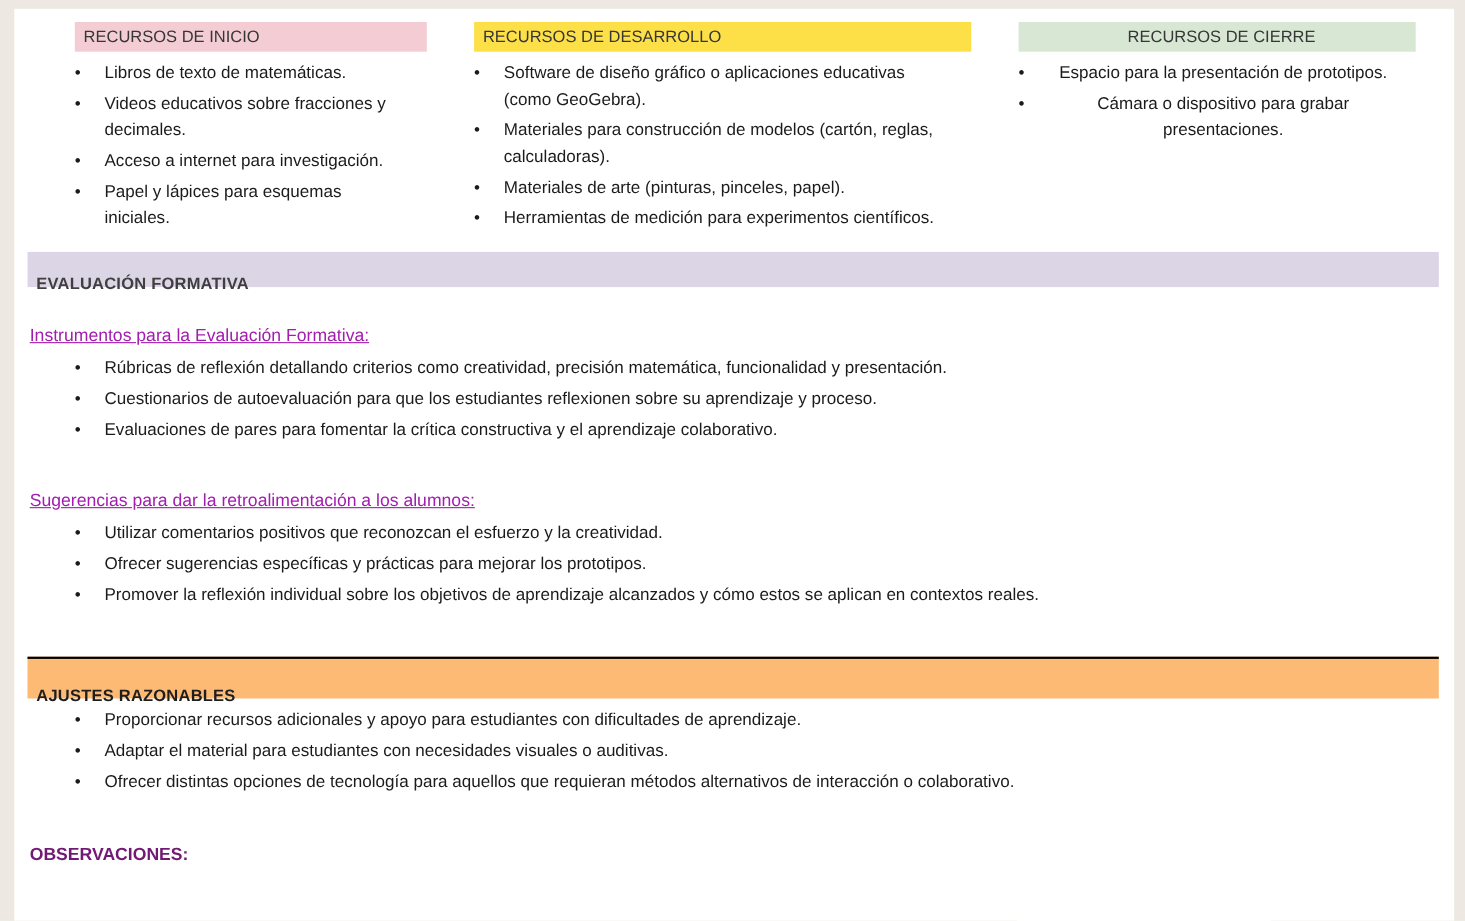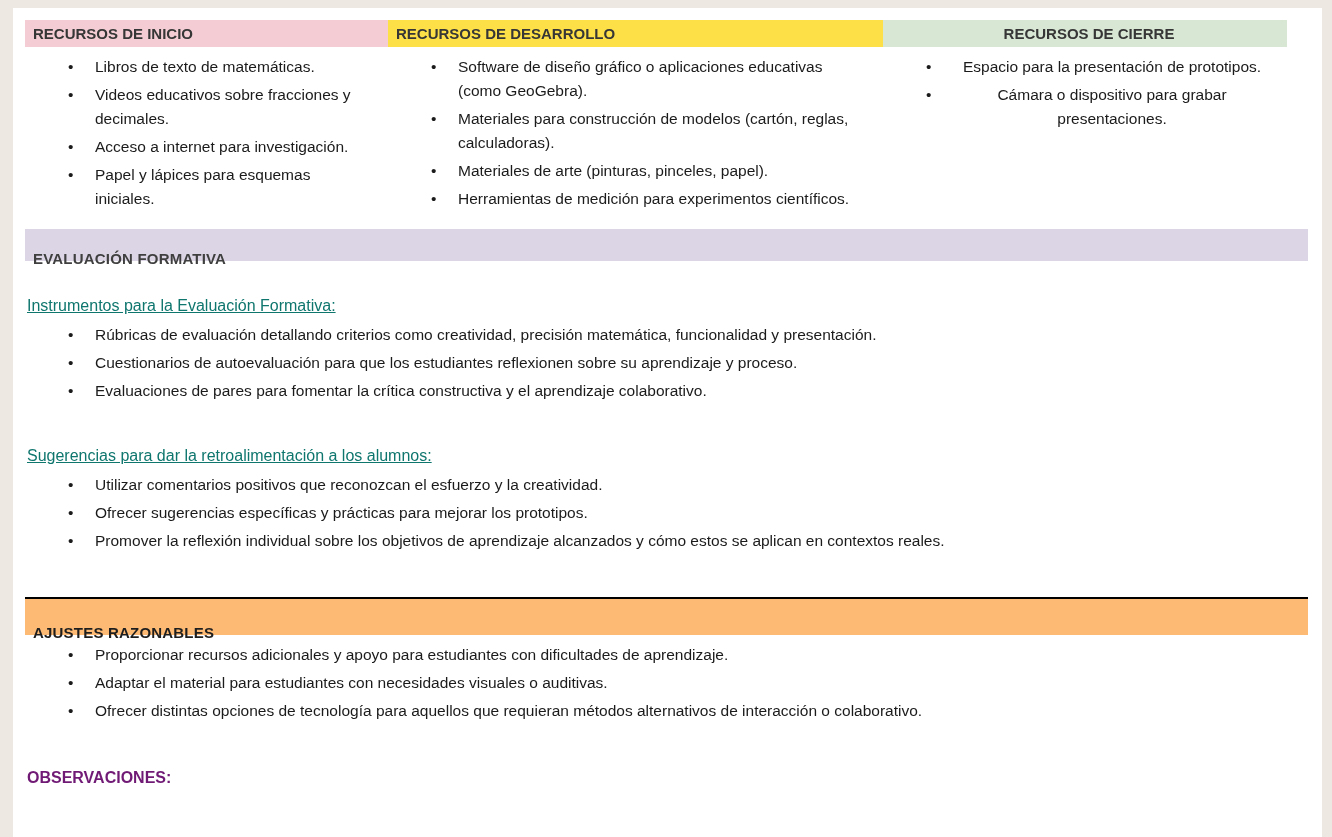--- a/index.html
+++ b/index.html
@@ -30,24 +30,25 @@
   }
   .res-col { box-sizing: border-box; }
   .res-col-0 { width: 363px; }
   .res-col-1 { width: 495px; }
   .res-col-2 { width: 404px; text-align: center; }
   .col-header {
     height: 27px;
     line-height: 27px;
     padding: 0 0 0 8px;
     font-size: 15px;
-    font-weight: bold;
+    font-weight: normal;
     color: #363636;
     white-space: nowrap;
     overflow: hidden;
+    margin-left: 43px;
   }
   .hdr-pink  { background: #f3cdd3; }
   .hdr-blue  { background: #fde047; }
   .hdr-green { background: #d7e7d3; }
   
   ul.bullets {
     margin: 8px 0 0 0;
     padding: 0 12px 0 0;
     list-style: none;
     font-size: 15.5px;
@@ -85,21 +86,21 @@
     background: #fdba74;
     border-top: 2px solid #000000;
     height: 38px;
     line-height: 36px;
     color: #1e1e1e;
   }
   
   .subheading {
     margin: 36px 0 0 2px;
     font-size: 16px;
-    color: #0f766e;
+    color: #a21caf;
     text-decoration: underline;
   }
   .subheading.second { margin-top: 44px; }
   .eval-list { margin-top: 14px; }
   .ajustes-list { margin-top: 36px; }
   
   .observaciones {
     margin: 46px 0 0 2px;
     font-size: 16px;
     font-weight: bold;
@@ -136,21 +137,21 @@
           <li>Espacio para la presentación de prototipos.</li>
           <li>Cámara o dispositivo para grabar presentaciones.</li>
         </ul>
     </div>
   </div>
 
   <div class="band band-eval">EVALUACIÓN FORMATIVA</div>
 
   <div class="subheading">Instrumentos para la Evaluación Formativa:</div>
   <ul class="bullets eval-list">
-      <li>Rúbricas de evaluación detallando criterios como creatividad, precisión matemática, funcionalidad y presentación.</li>
+      <li>Rúbricas de reflexión detallando criterios como creatividad, precisión matemática, funcionalidad y presentación.</li>
       <li>Cuestionarios de autoevaluación para que los estudiantes reflexionen sobre su aprendizaje y proceso.</li>
       <li>Evaluaciones de pares para fomentar la crítica constructiva y el aprendizaje colaborativo.</li>
     </ul>
 
   <div class="subheading second">Sugerencias para dar la retroalimentación a los alumnos:</div>
   <ul class="bullets eval-list">
       <li>Utilizar comentarios positivos que reconozcan el esfuerzo y la creatividad.</li>
       <li>Ofrecer sugerencias específicas y prácticas para mejorar los prototipos.</li>
       <li>Promover la reflexión individual sobre los objetivos de aprendizaje alcanzados y cómo estos se aplican en contextos reales.</li>
     </ul>

